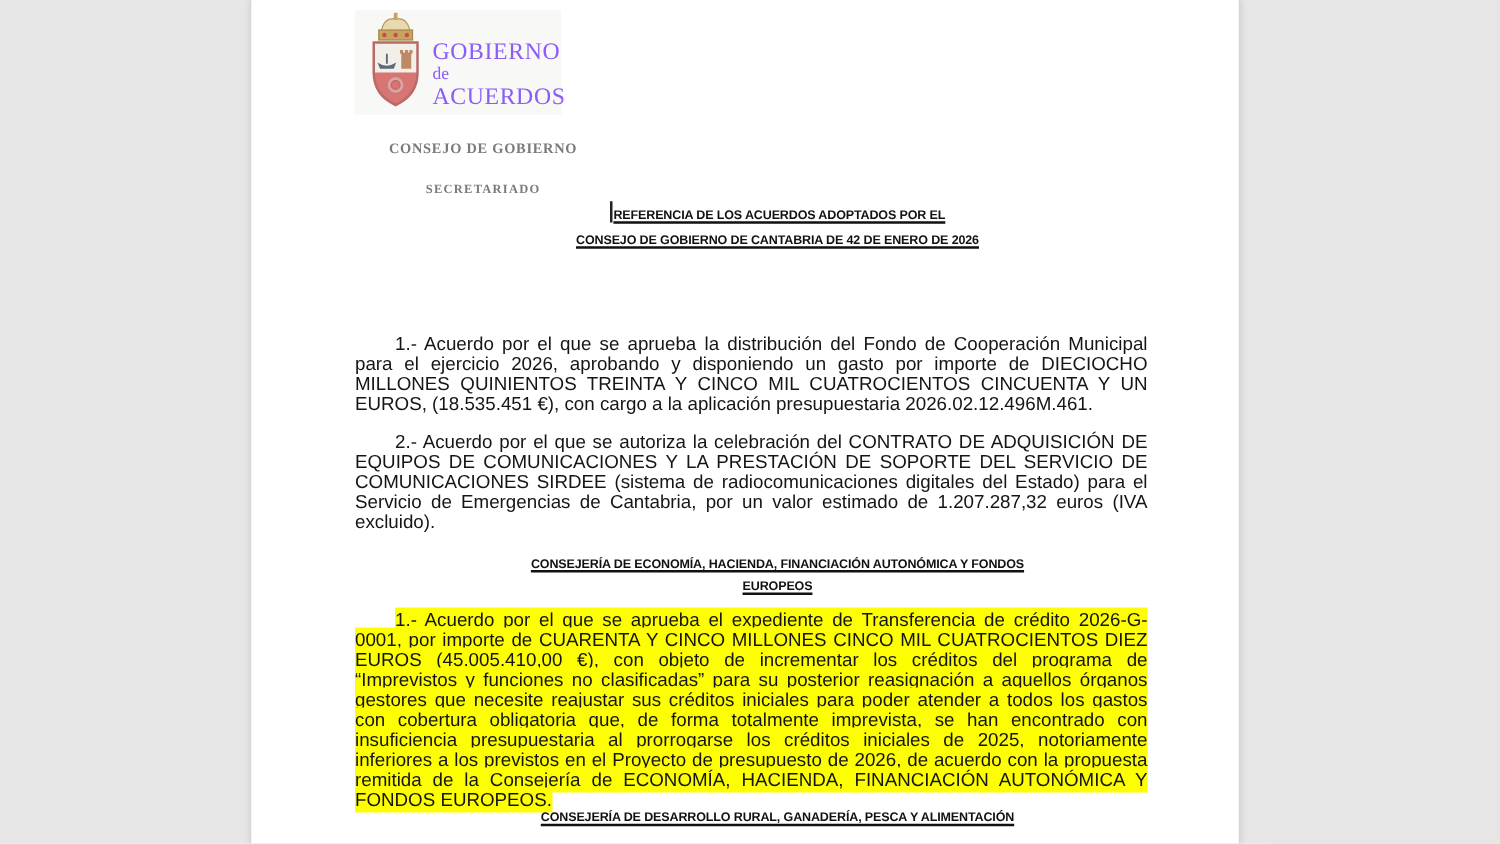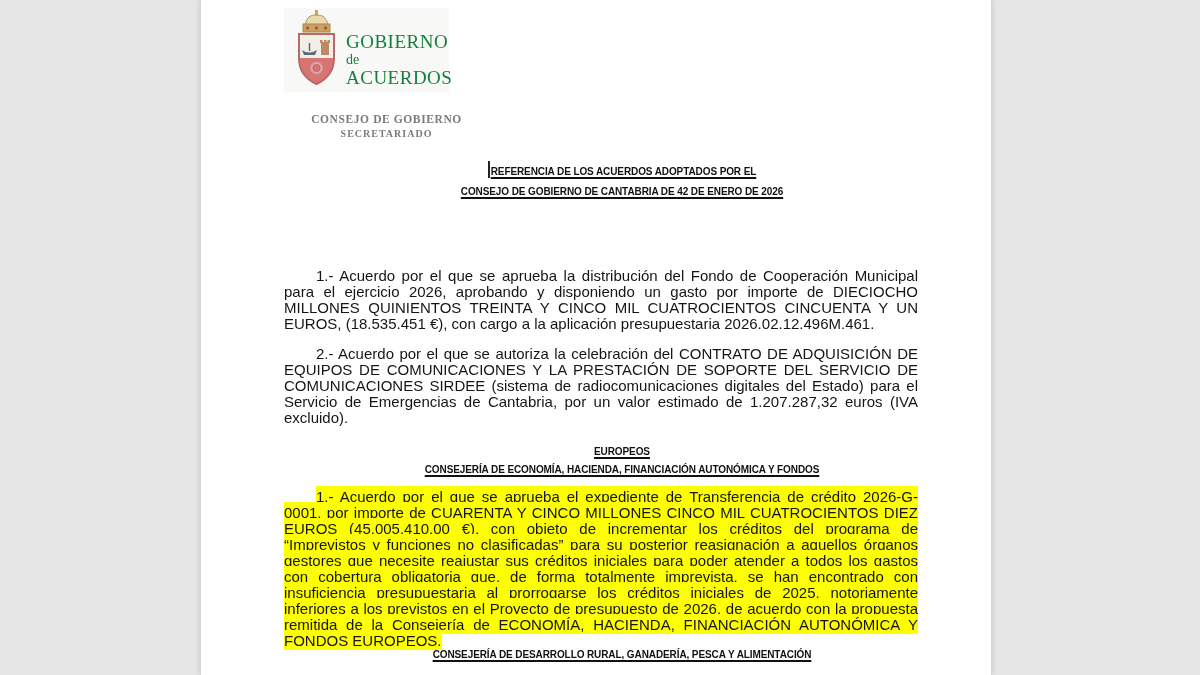--- a/index.html
+++ b/index.html
@@ -37,38 +37,38 @@
     left: 10px;
     top: 2px;
     width: 45px;
     height: 80px;
   }
   .gov-name {
     position: absolute;
     left: 62px;
     top: 24px;
     font-family: "Liberation Serif", serif;
-    color: #15803d;
+    color: #8b5cf6;
     line-height: 1;
   }
   .gov-name .l1, .gov-name .l3 { font-size: 19px; letter-spacing: 0.5px; }
   .gov-name .l2 { font-size: 14px; margin: 2px 0 1px 0; }
   .logo-sub {
     position: absolute;
     left: 78px;
     top: 94px;
     width: 215px;
     text-align: center;
     font-family: "Liberation Serif", serif;
     font-weight: bold;
     color: #7b7b7b;
     line-height: 1;
   }
   .logo-sub .s1 { font-size: 11.5px; letter-spacing: 0.6px; margin-top: 20px; }
-  .logo-sub .s2 { font-size: 10px; letter-spacing: 1px; margin-top: 3px; }
+  .logo-sub .s2 { font-size: 10px; letter-spacing: 1px; margin-top: 21px; }
   
   .centerblock {
     position: absolute;
     left: 83px;
     width: 676px;
     text-align: center;
     font-weight: bold;
     font-size: 10px;
     letter-spacing: -0.1px;
     color: #111;
@@ -151,22 +151,22 @@
     <div class="centerblock" style="top:161px;">
       <div class="t-line"><span class="caret"></span><span class="u">REFERENCIA DE LOS ACUERDOS ADOPTADOS POR EL</span></div>
       <div class="t-line"><span class="u">CONSEJO DE GOBIERNO DE CANTABRIA DE 42 DE ENERO DE 2026</span></div>
     </div>
 
 
     <p class="para" style="top:268px;">1.- Acuerdo por el que se aprueba la distribución del Fondo de Cooperación Municipal para el ejercicio 2026, aprobando y disponiendo un gasto por importe de DIECIOCHO MILLONES QUINIENTOS TREINTA Y CINCO MIL CUATROCIENTOS CINCUENTA Y UN EUROS, (18.535.451 €), con cargo a la aplicación presupuestaria 2026.02.12.496M.461.</p>
     <p class="para" style="top:346px;">2.- Acuerdo por el que se autoriza la celebración del CONTRATO DE ADQUISICIÓN DE EQUIPOS DE COMUNICACIONES Y LA PRESTACIÓN DE SOPORTE DEL SERVICIO DE COMUNICACIONES SIRDEE (sistema de radiocomunicaciones digitales del Estado) para el Servicio de Emergencias de Cantabria, por un valor estimado de 1.207.287,32 euros (IVA excluido).</p>
 
     <div class="centerblock" style="top:443px;">
+      <div class="h-line"><span class="u">CONSEJERÍA DE ECONOMÍA, HACIENDA, FINANCIACIÓN AUTONÓMICA Y FONDOS</span></div>
       <div class="h-line"><span class="u">EUROPEOS</span></div>
-      <div class="h-line"><span class="u">CONSEJERÍA DE ECONOMÍA, HACIENDA, FINANCIACIÓN AUTONÓMICA Y FONDOS</span></div>
     </div>
 
     <p class="para" style="top:488px;"><mark>1.- Acuerdo por el que se aprueba el expediente de Transferencia de crédito 2026-G-0001, por importe de CUARENTA Y CINCO MILLONES CINCO MIL CUATROCIENTOS DIEZ EUROS (45.005.410,00 €), con objeto de incrementar los créditos del programa de “Imprevistos y funciones no clasificadas” para su posterior reasignación a aquellos órganos gestores que necesite reajustar sus créditos iniciales para poder atender a todos los gastos con cobertura obligatoria que, de forma totalmente imprevista, se han encontrado con insuficiencia presupuestaria al prorrogarse los créditos iniciales de 2025, notoriamente inferiores a los previstos en el Proyecto de presupuesto de 2026, de acuerdo con la propuesta remitida de la Consejería de ECONOMÍA, HACIENDA, FINANCIACIÓN AUTONÓMICA Y FONDOS EUROPEOS.</mark></p>
 
     <div class="centerblock" style="top:646px;">
       <div class="h-line"><span class="u">CONSEJERÍA DE DESARROLLO RURAL, GANADERÍA, PESCA Y ALIMENTACIÓN</span></div>
     </div>
 
   </div>
 </div>

